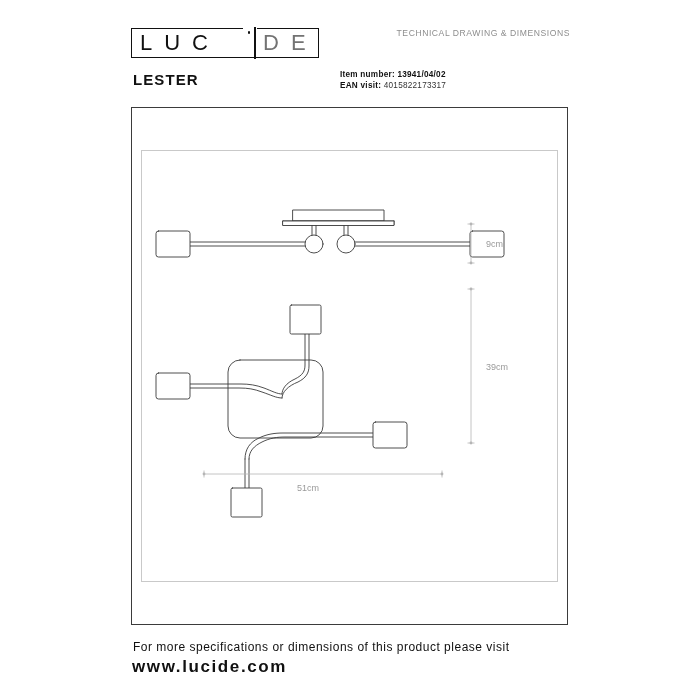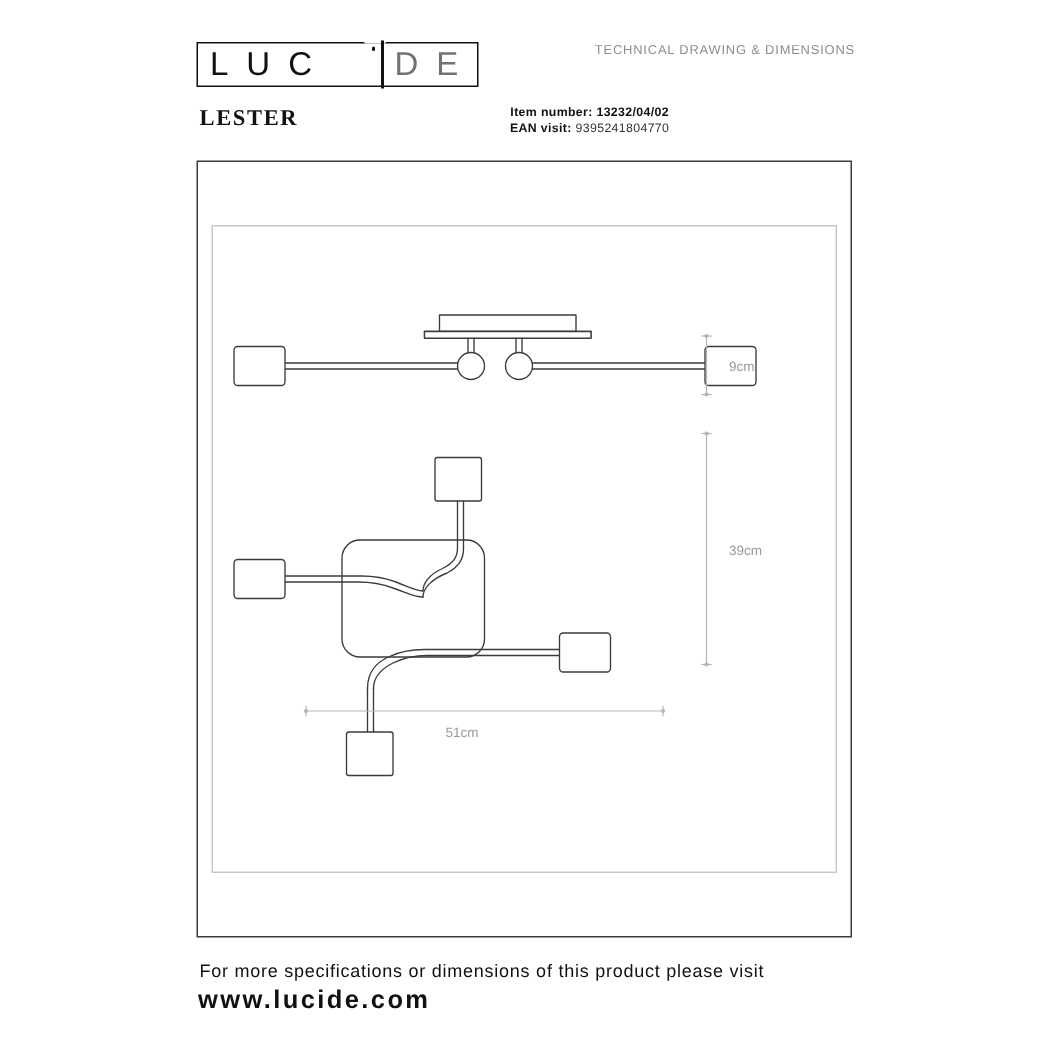--- a/index.html
+++ b/index.html
@@ -13,21 +13,21 @@
     font-family: "Liberation Sans", sans-serif;
     color: #1a1a1a;
     position: relative;
     overflow: hidden;
   }
 
   
   #header {
     position: absolute;
     left: 0; top: 0;
-    width: 700px; height: 100px; text-align: center;
+    width: 700px; height: 100px;
   }
 
   #logo-box {
     position: absolute;
     left: 131px;
     top: 28px;
     width: 188px;
     height: 30px;
     box-sizing: border-box;
     border: 1.6px solid #111;
@@ -93,21 +93,20 @@
   }
 
   #product-name {
     position: absolute;
     left: 133px;
     top: 71px;
     font-size: 15px;
     font-weight: bold;
     letter-spacing: 1.1px;
     color: #111;
-    font-family: Liberation Serif, serif;
   }
 
   #meta-block {
     position: absolute;
     left: 340px;
     top: 69px;
     font-size: 8.2px;
     line-height: 11px;
     color: #111;
     letter-spacing: 0.25px;
@@ -178,25 +177,25 @@
   <div id="logo-text-left">LUC</div>
   <div id="logo-text-right">DE</div>
 
   <div id="header-subtitle">TECHNICAL DRAWING &amp; DIMENSIONS</div>
 
   <div id="product-name">LESTER</div>
 
   <div id="meta-block">
     <div>
       <span class="lbl">Item number:</span>
-      <span class="val-b">13232/04/02</span>
+      <span class="val-b">13941/04/02</span>
     </div>
     <div>
       <span class="lbl">EAN visit</span><span class="lbl">:</span>
-      <span class="val-n">9395241804770</span>
+      <span class="val-n">4015822173317</span>
     </div>
   </div>
 </div>
 
 <div id="outer-frame"></div>
 <div id="inner-frame"></div>
 
 <svg id="drawing-svg" viewBox="0 0 437 518">
   <g fill="none" stroke="#3b3b3b" stroke-width="0.9" stroke-linejoin="round" stroke-linecap="round">
 

